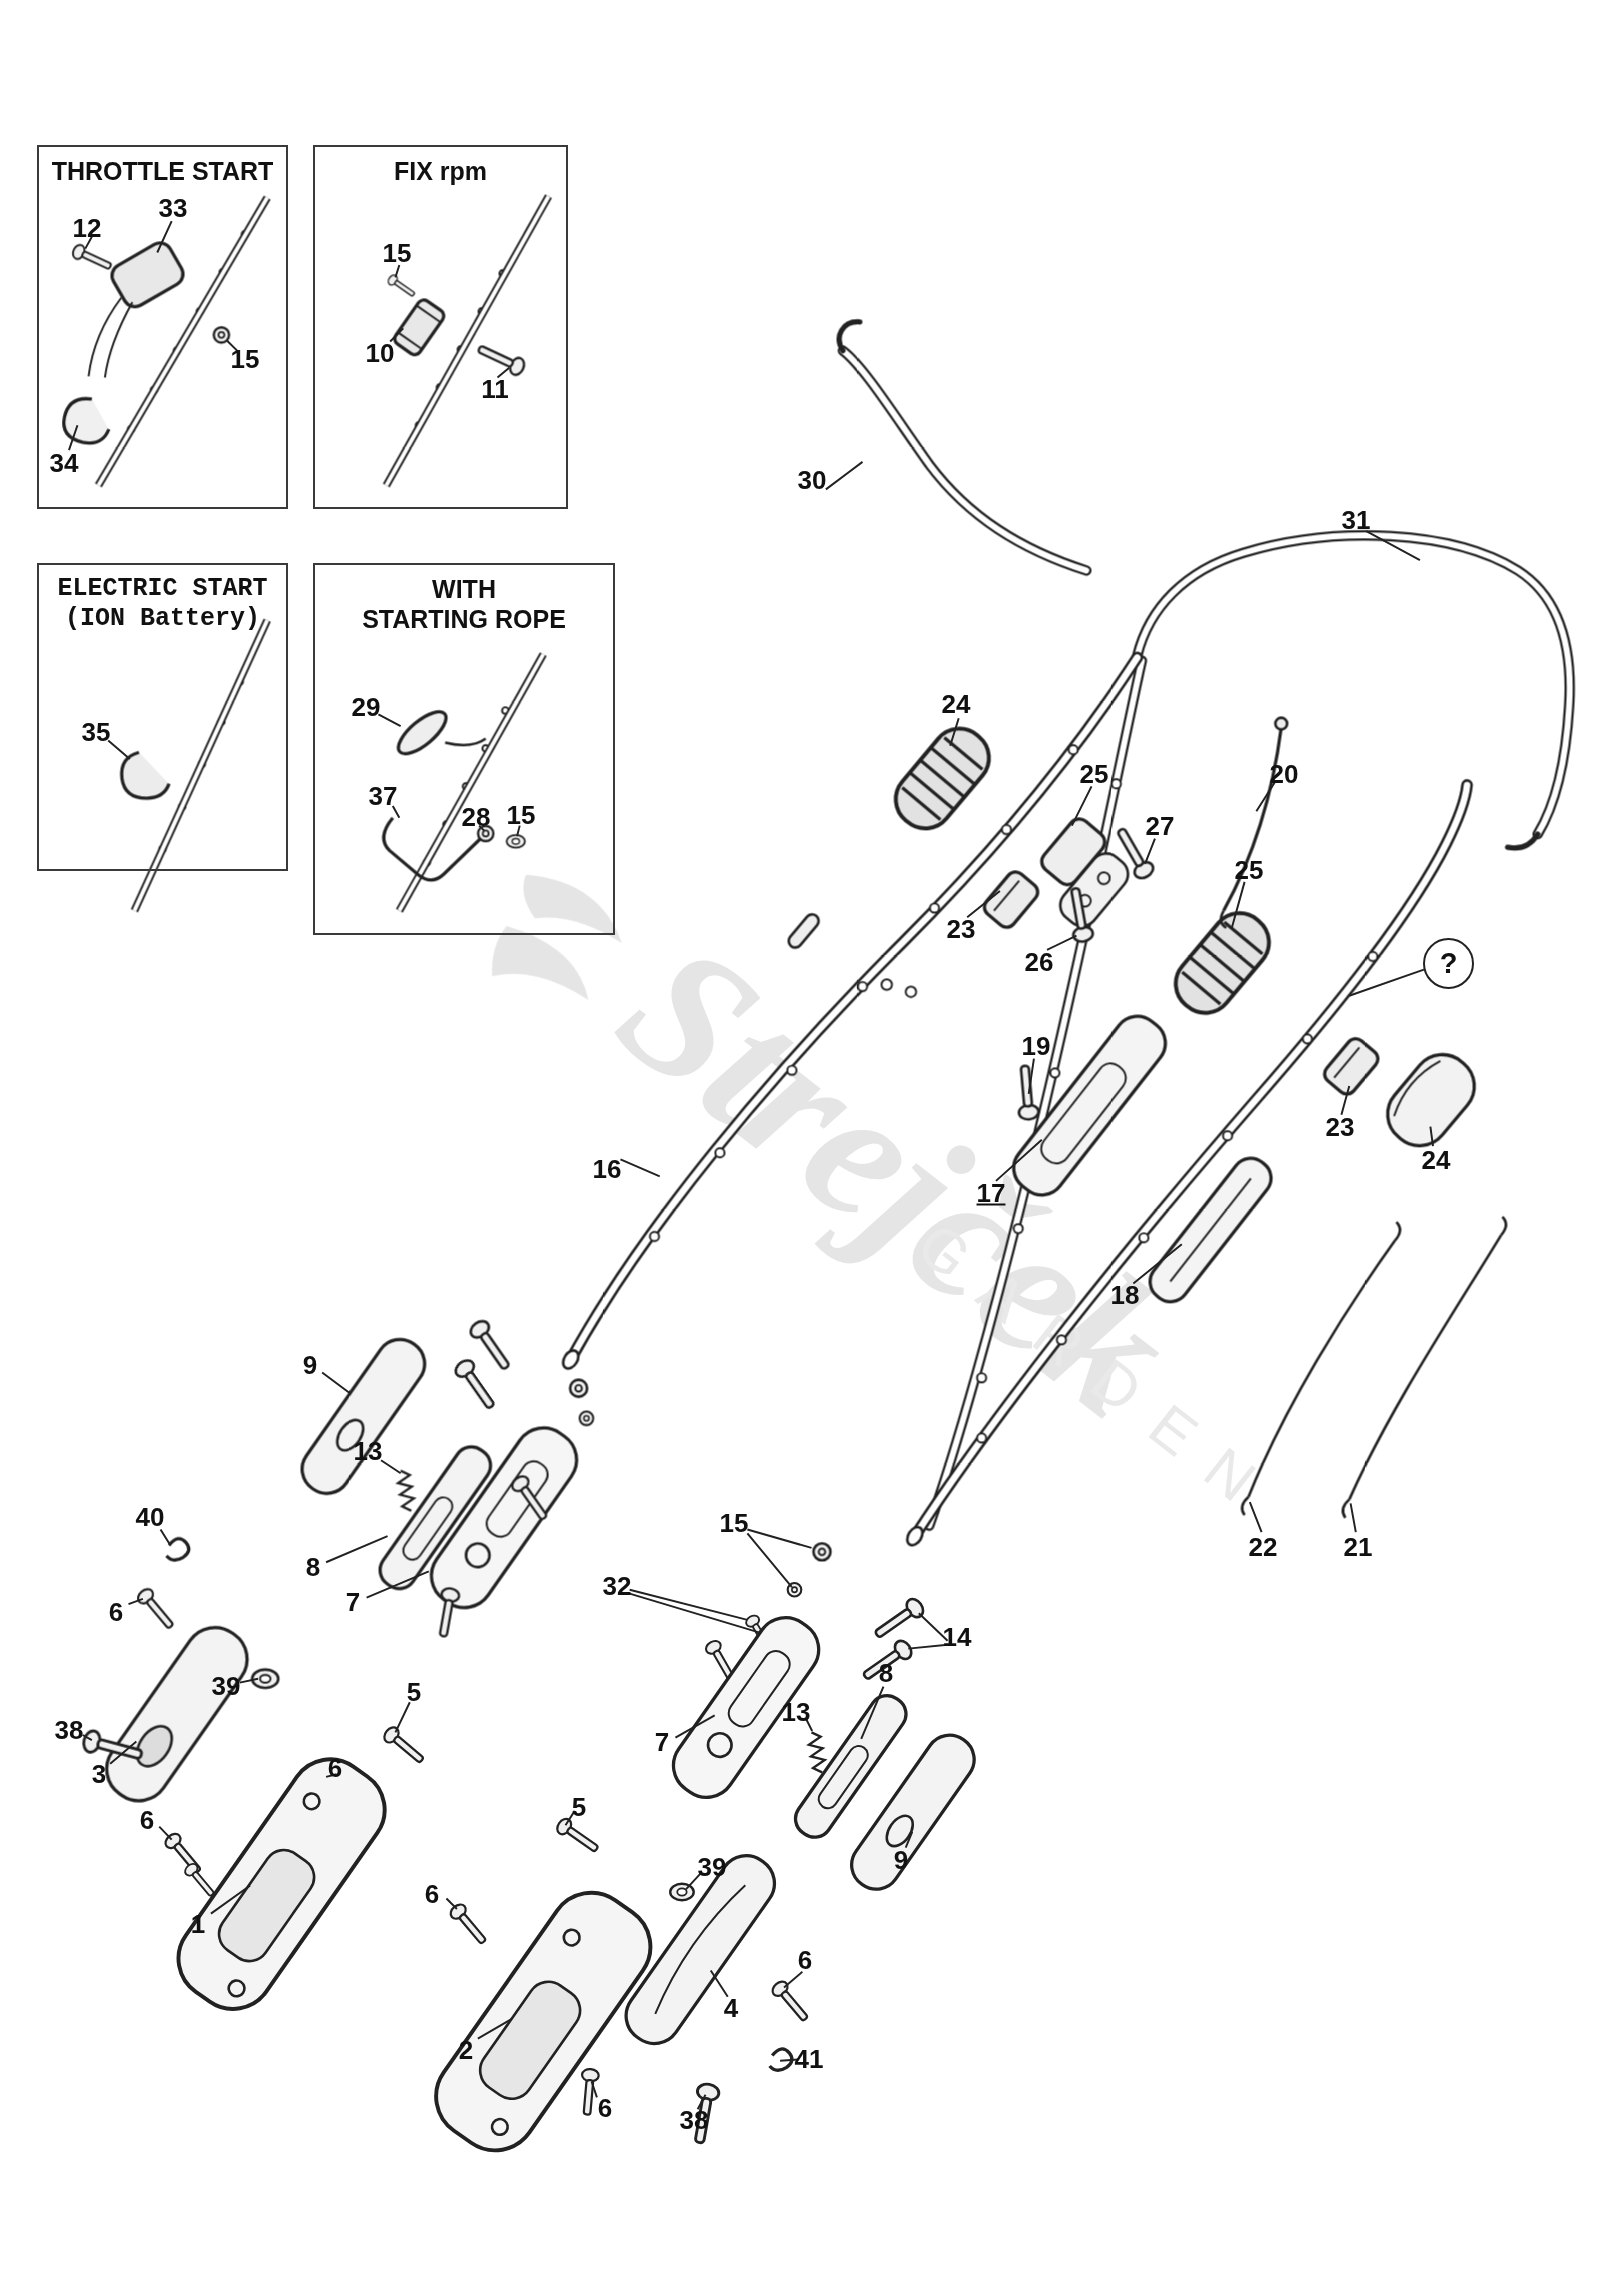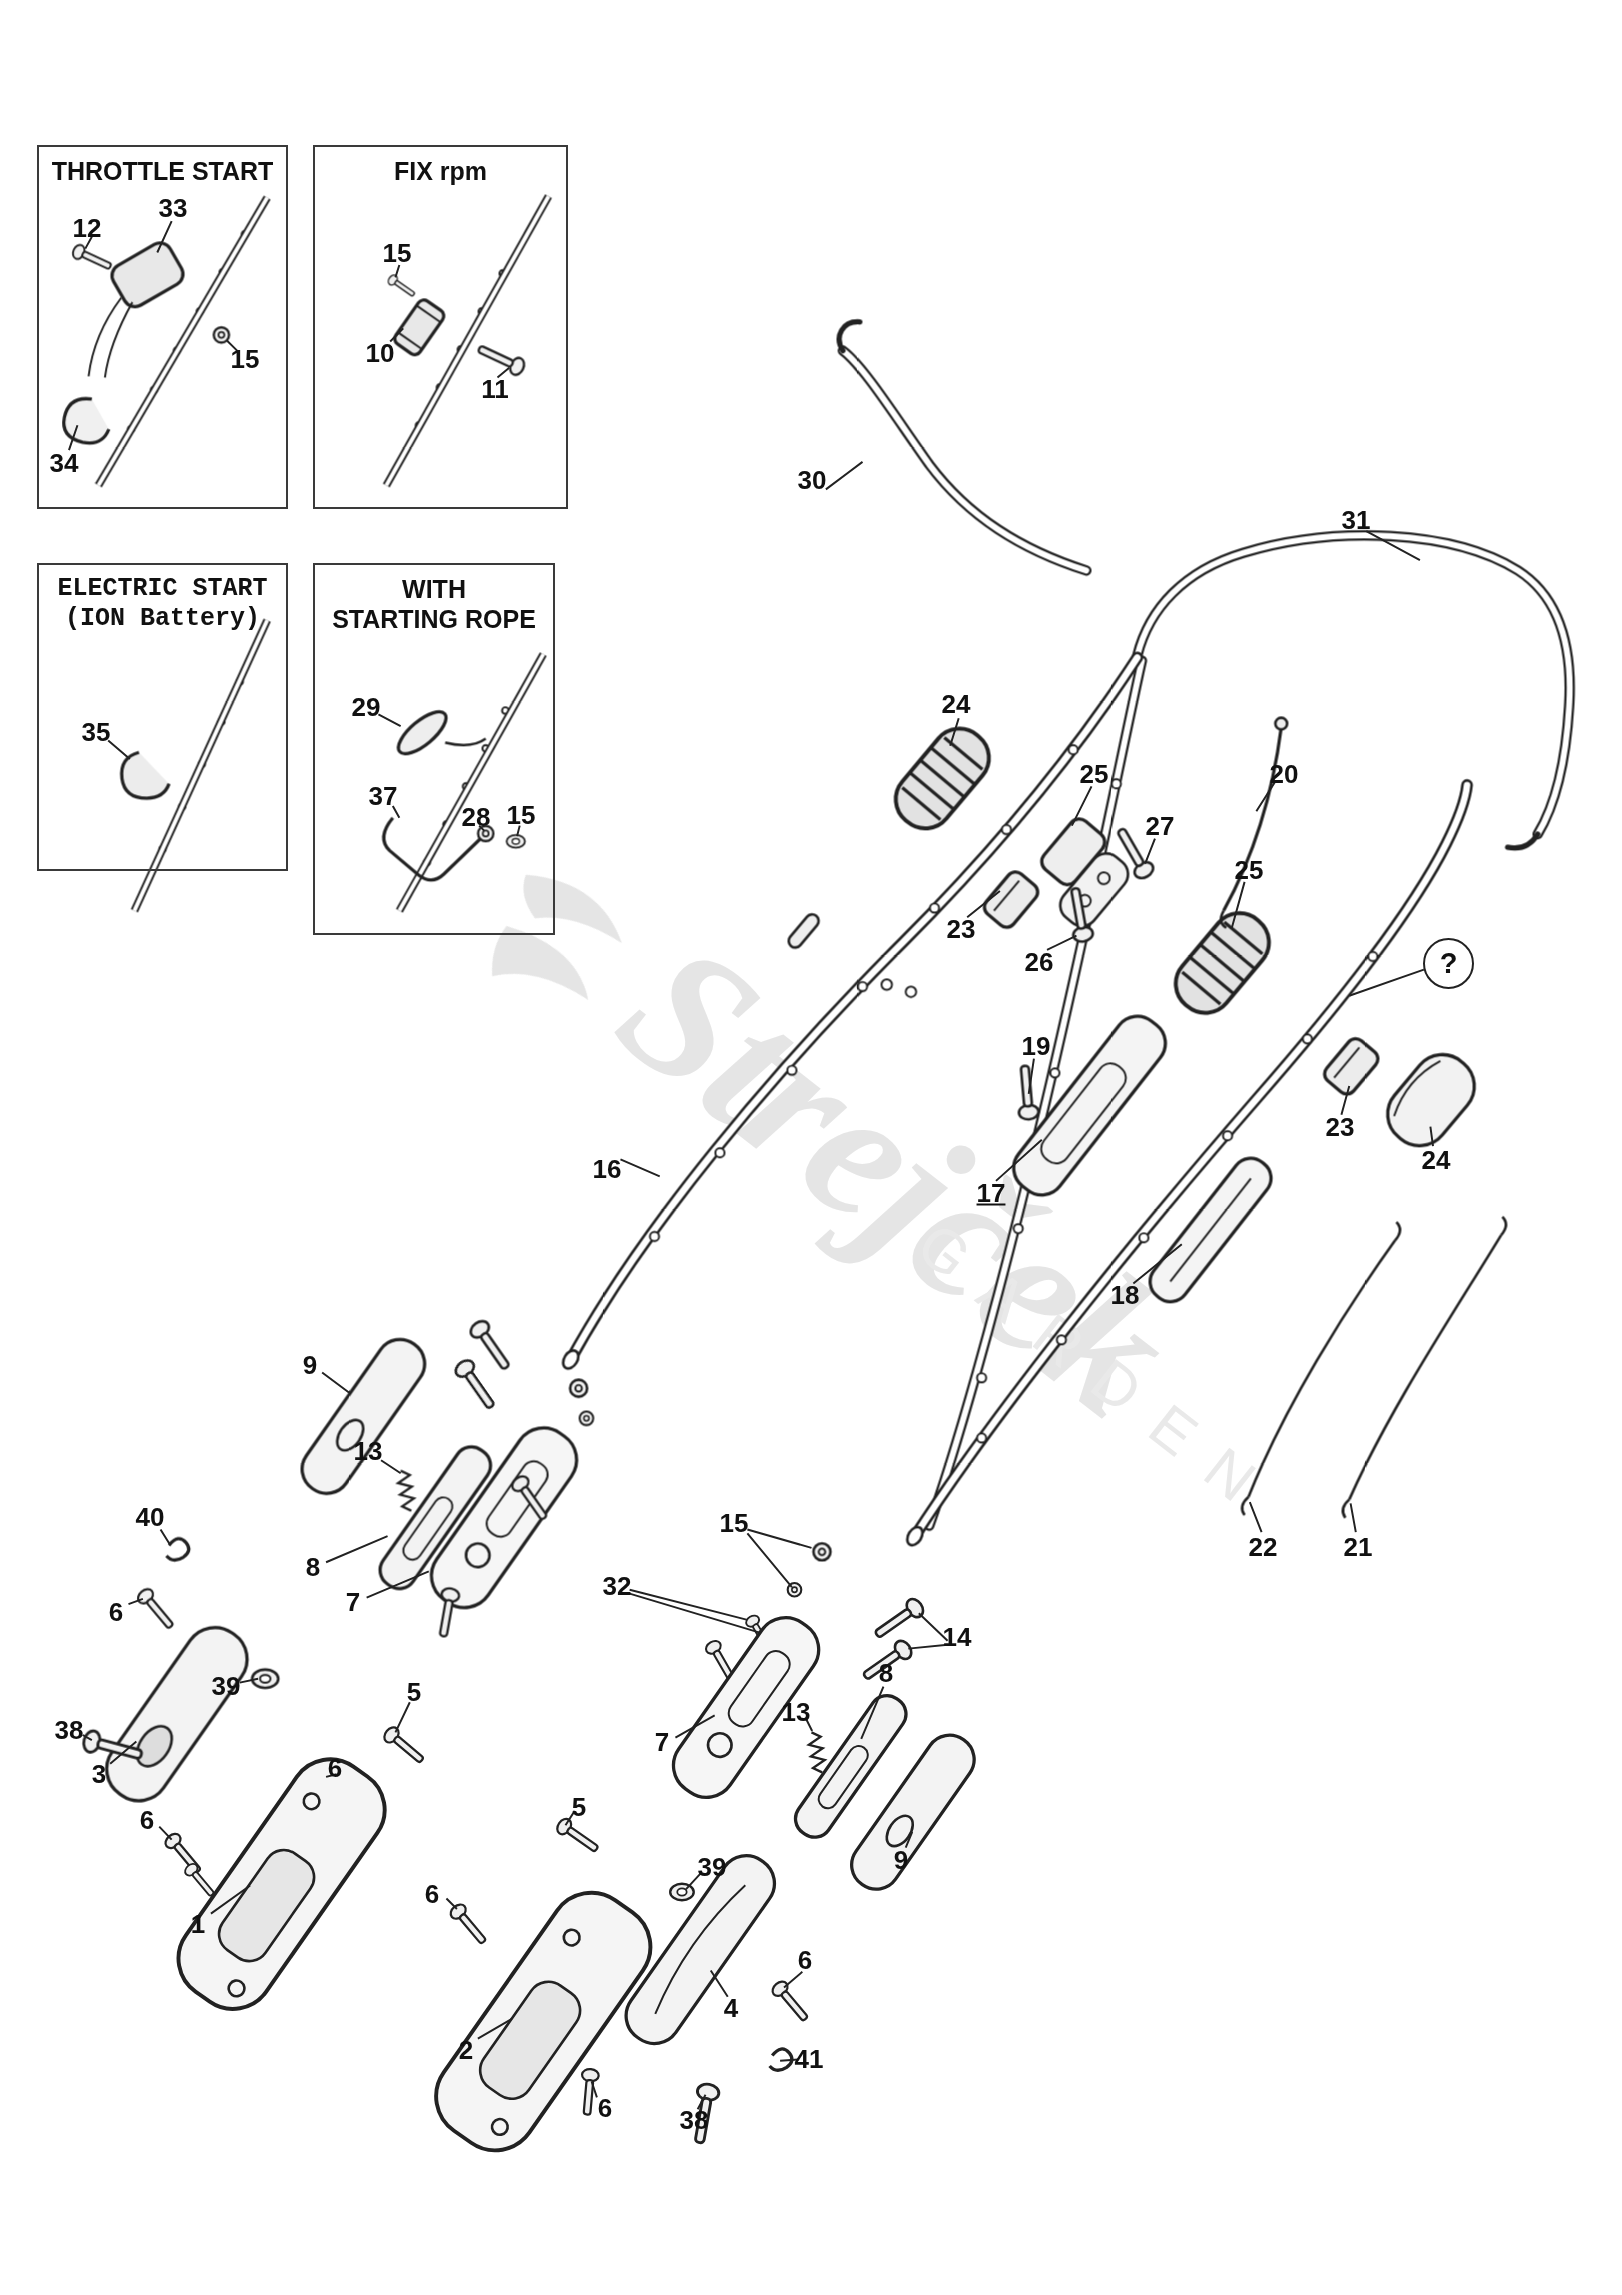--- a/index.html
+++ b/index.html
@@ -323,21 +323,21 @@
     <div>FIX rpm</div>
     <div></div>
   </div>
 </div>
 <div class="inset-box" style="left:37px;top:563px;width:251px;height:308px;font-family:Liberation Mono, monospace;">
   <div class="inset-title">
     <div>ELECTRIC START</div>
     <div>(ION Battery)</div>
   </div>
 </div>
-<div class="inset-box" style="left:313px;top:563px;width:242px;height:372px;">
+<div class="inset-box" style="left:313px;top:563px;width:302px;height:372px;">
   <div class="inset-title">
     <div>WITH</div>
     <div>STARTING ROPE</div>
   </div>
 </div>
 
 <div class="q-circle" style="left:1423px;top:938px;">?</div>
 
 <div id="labels-layer">
     <div class="part-label" style="left: 87px; top: 228px;">12</div>

